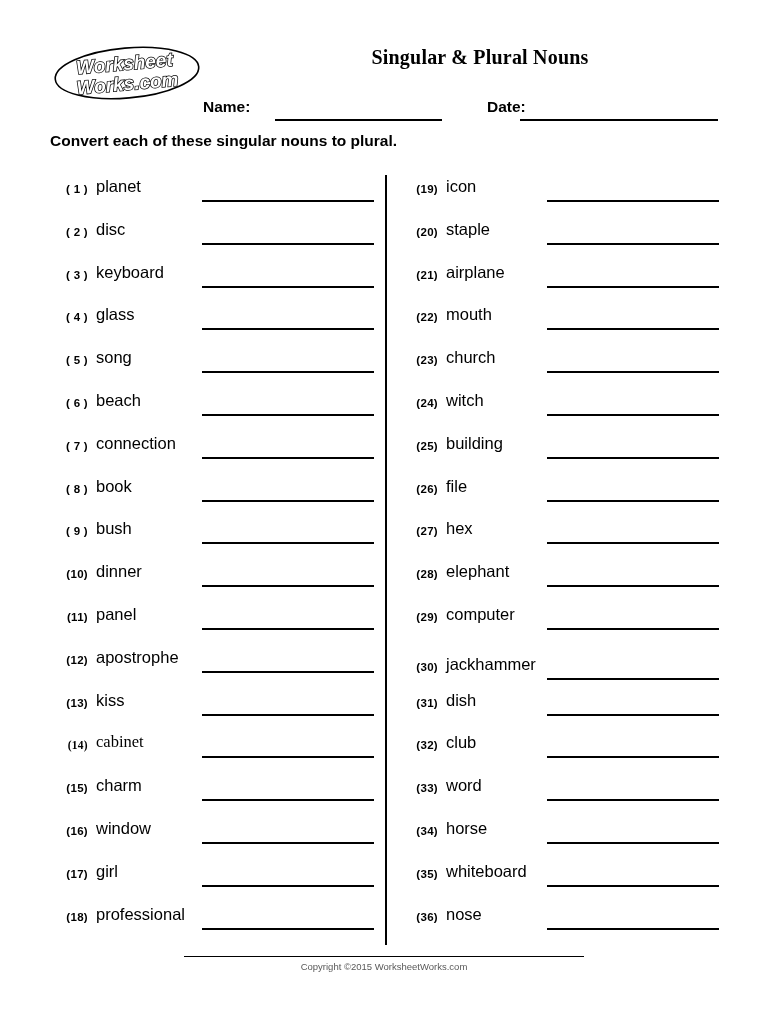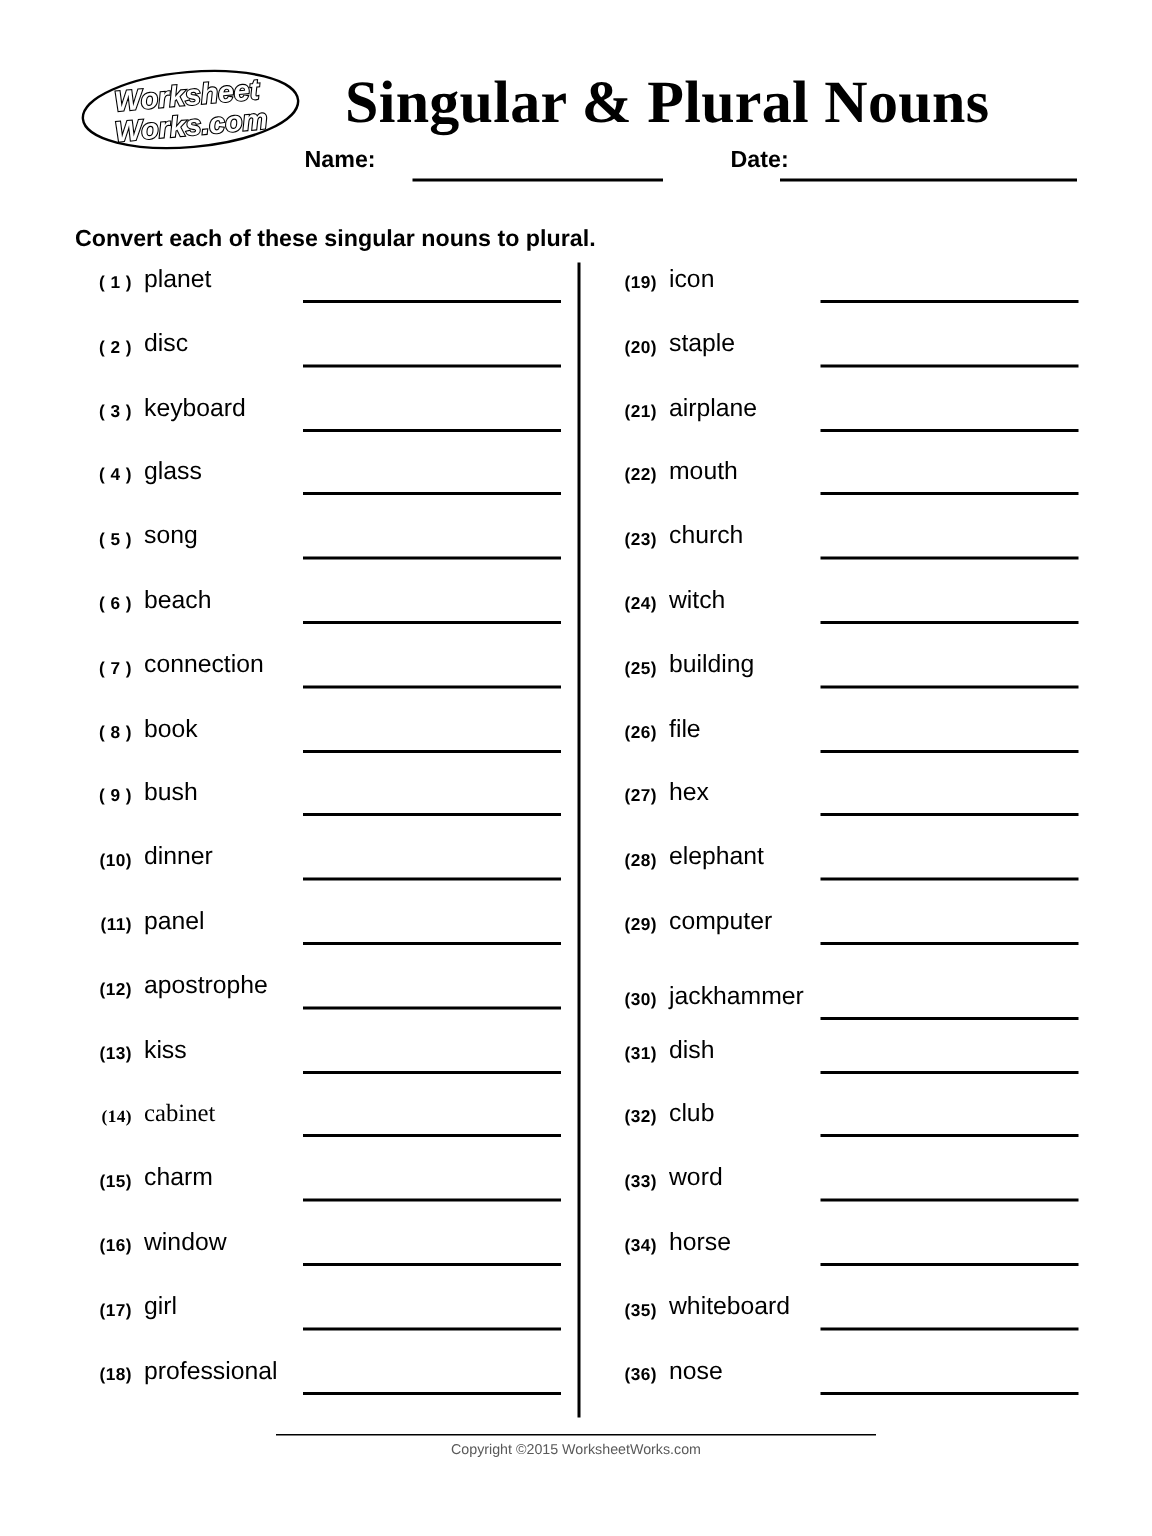--- a/index.html
+++ b/index.html
@@ -42,24 +42,24 @@
     width: 150px;
     height: 58px;
   }
   .logo svg { display: block; }
 
   .title {
     position: absolute;
     left: 230px;
     top: 46px;
     width: 500px;
-    text-align: left;
+    text-align: center;
     font-family: "Liberation Serif", serif;
     font-weight: bold;
-    font-size: 40px;
+    font-size: 20px;
     letter-spacing: 0.2px;
     line-height: 1.1;
     white-space: nowrap;
   }
 
   .namedate {
     position: absolute;
     left: 0;
     top: 98px;
     width: 640px;
@@ -80,21 +80,21 @@
     border-bottom: 2px solid #000;
     top: 21px;
   }
   .nd-name-rule { left: 275px; width: 167px; }
   .nd-date-rule { left: 520px; width: 198px; }
 
   
   .instruction {
     position: absolute;
     left: 50px;
-    top: 150px;
+    top: 131px;
     font-weight: bold;
     font-size: 15.5px;
     line-height: 19px;
     white-space: nowrap;
   }
 
   
   .columns {
     position: absolute;
     left: 0;

